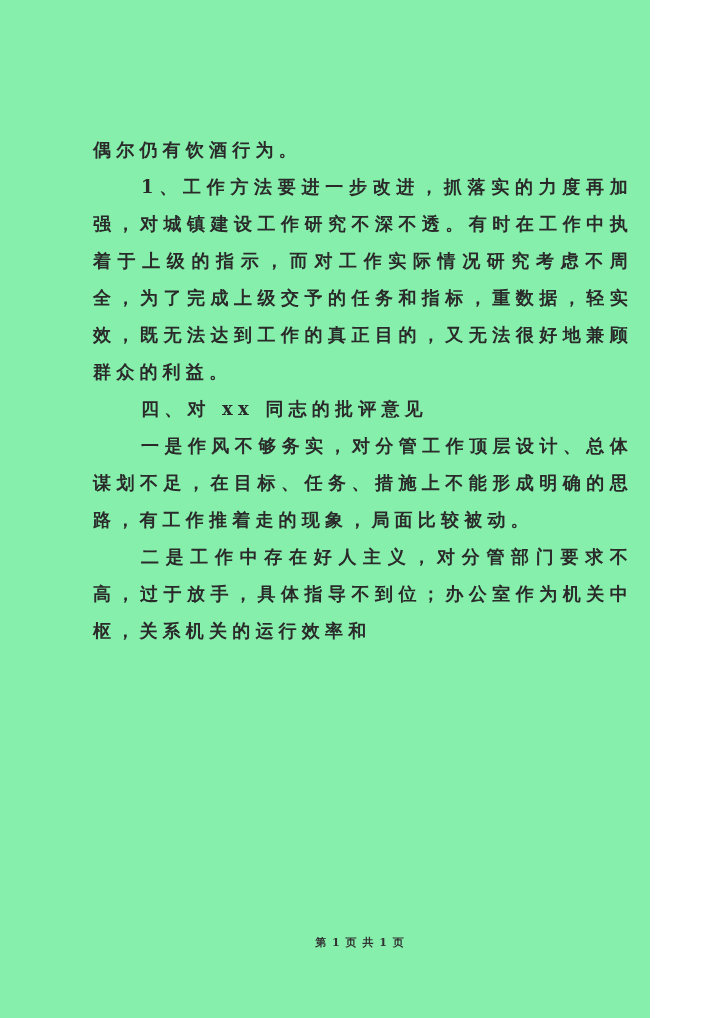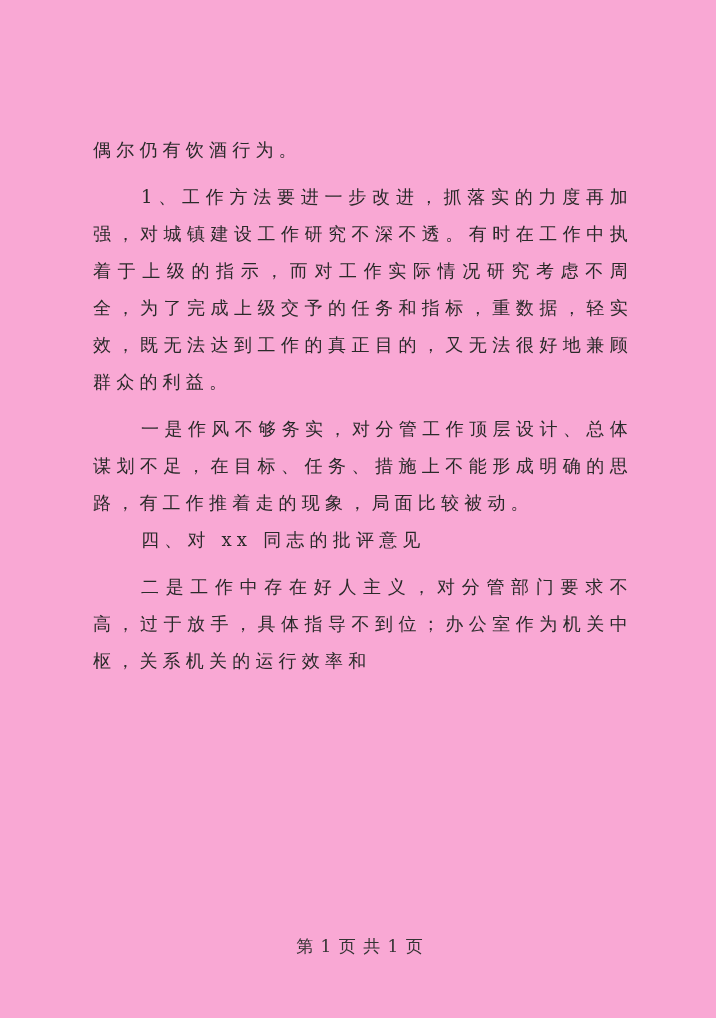--- a/index.html
+++ b/index.html
@@ -1,37 +1,37 @@
 <!DOCTYPE html>
 <html><head>
 <meta charset="utf-8">
 <style>
   html, body { margin: 0; padding: 0; background: #ffffff; }
   body { width: 720px; height: 1018px; position: relative; overflow: hidden; }
-  .page { position: absolute; left: 0; top: 0; width: 716px; height: 1018px; background: #f9a8d4; }
+  .page { position: absolute; left: 0; top: 0; width: 650px; height: 1018px; background: #86efac; font-weight: bold; }
   .content {
     position: absolute; left: 93px; top: 131px; width: 540px;
     font-family: "DejaVu Serif", "Liberation Serif", serif;
     font-size: 18px; line-height: 37px; color: #2a2a2a;
     letter-spacing: 5.2px;
   }
   .para { margin: 0; text-align: justify; text-align-last: left; }
-  .indent { text-indent: 48px; margin-top: 10px; }
+  .indent { text-indent: 48px; }
   .heading { text-indent: 48px; }
   .footer {
     position: absolute; top: 935px; left: 0; width: 720px; text-align: center;
     font-family: "DejaVu Serif", "Liberation Serif", serif;
-    font-size: 17px; color: #333; letter-spacing: 1px;
+    font-size: 11px; color: #333; letter-spacing: 1px;
   }
 </style>
 </head>
 <body>
 
 <div class="page">
   <div class="content">
     <p class="para">偶尔仍有饮酒行为。</p>
     <p class="para indent">1、工作方法要进一步改进，抓落实的力度再加强，对城镇建设工作研究不深不透。有时在工作中执着于上级的指示，而对工作实际情况研究考虑不周全，为了完成上级交予的任务和指标，重数据，轻实效，既无法达到工作的真正目的，又无法很好地兼顾群众的利益。</p>
+    <p class="para heading">四、对 xx 同志的批评意见</p>
     <p class="para indent">一是作风不够务实，对分管工作顶层设计、总体谋划不足，在目标、任务、措施上不能形成明确的思路，有工作推着走的现象，局面比较被动。</p>
-    <p class="para heading">四、对 xx 同志的批评意见</p>
     <p class="para indent">二是工作中存在好人主义，对分管部门要求不高，过于放手，具体指导不到位；办公室作为机关中枢，关系机关的运行效率和</p>
   </div>
   <div class="footer">第 1 页  共 1 页</div>
 </div>
 
 </body></html>

